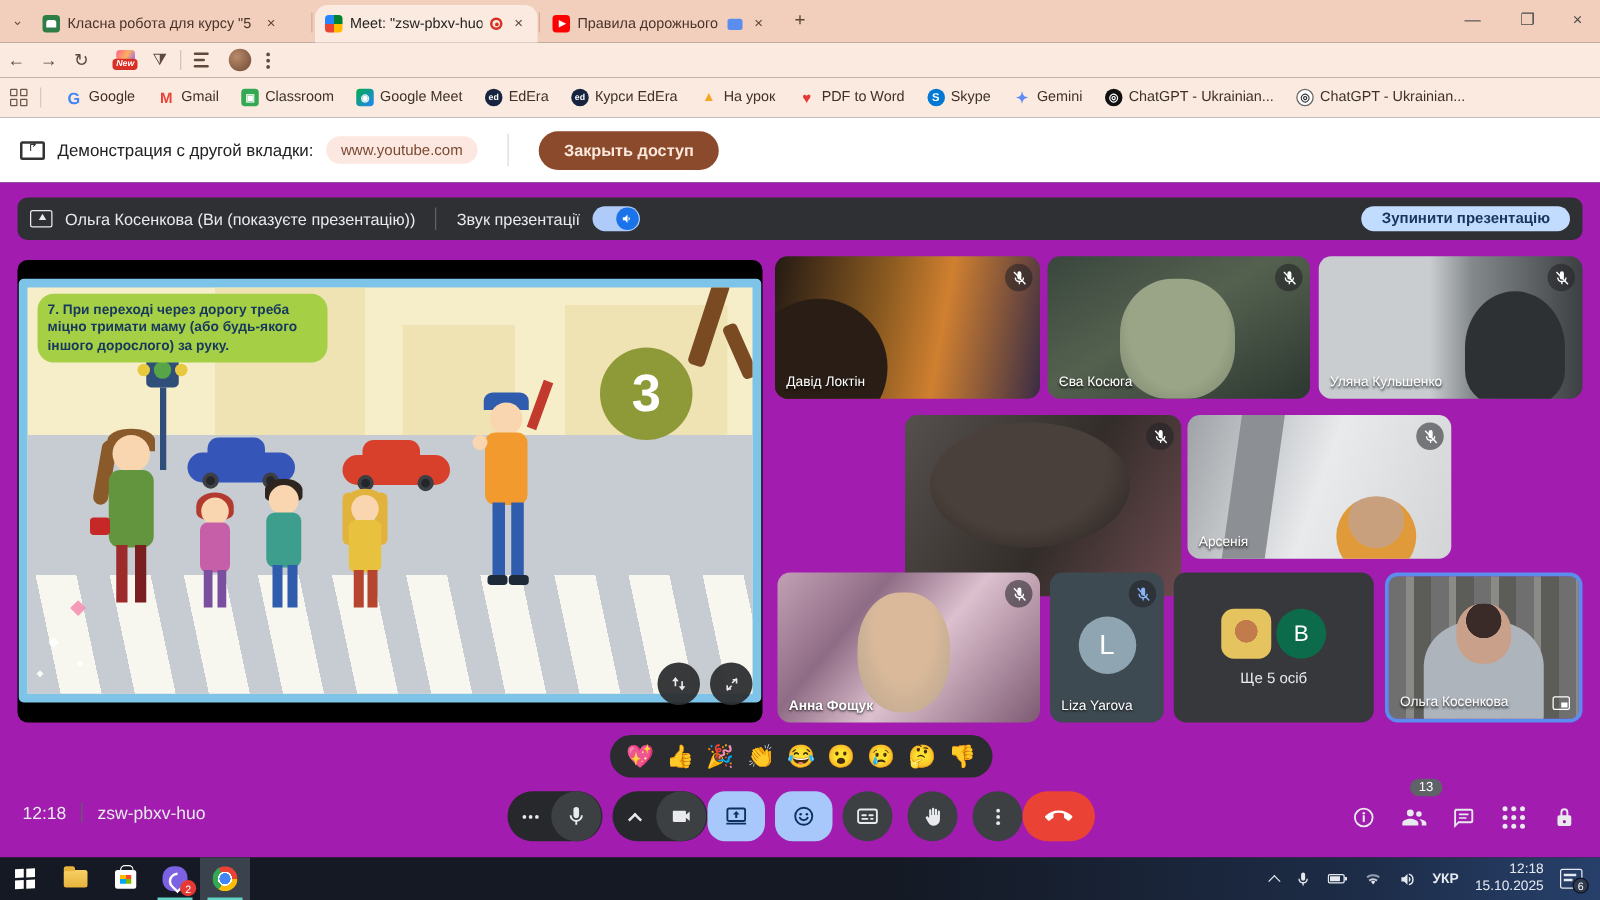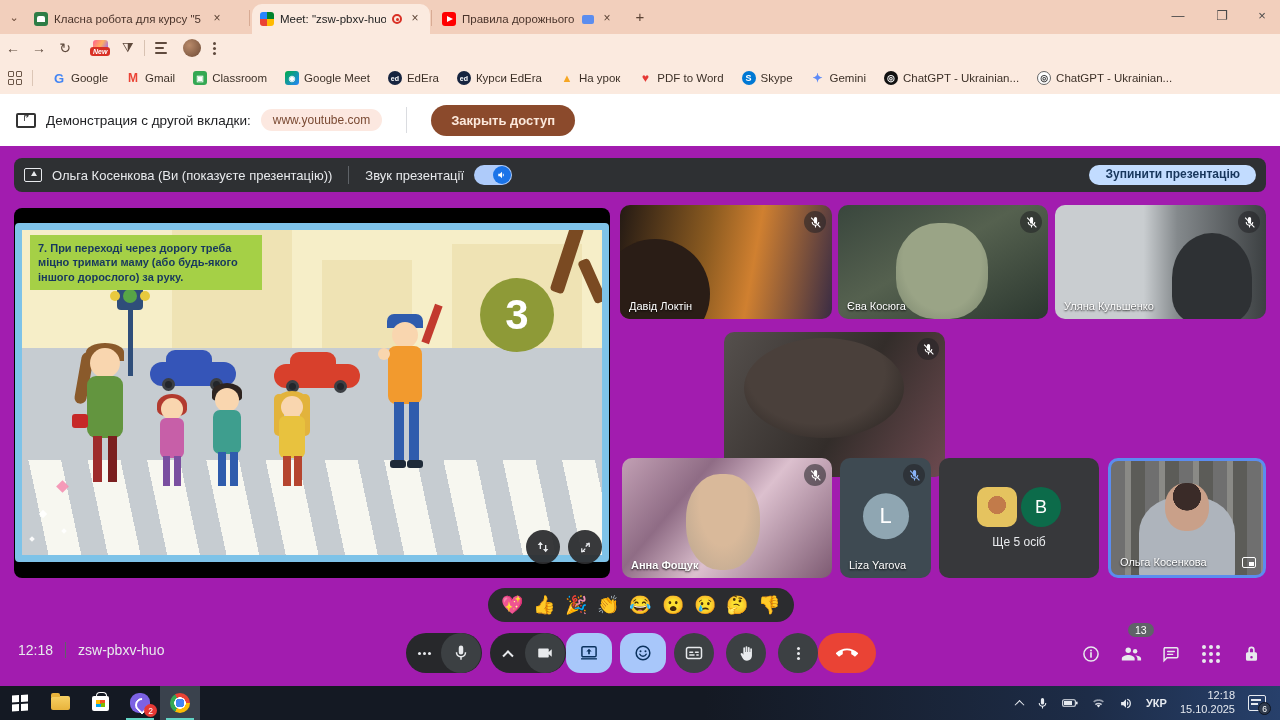--- a/index.html
+++ b/index.html
@@ -81,21 +81,21 @@
   #preshdr .slabel { color:#E8EAED; font-size:13px; }
   .toggle { width:38px; height:20px; background:#AECBFA; border-radius:10px; position:relative; }
   .toggle .knob { position:absolute; right:1px; top:1px; width:18px; height:18px; border-radius:50%; background:#1A73E8; display:flex; align-items:center; justify-content:center; }
   .stopbtn { margin-left:auto; background:#C2DCFF; color:#17365C; font-size:12px; font-weight:bold; text-align:center; line-height:1.15; padding:3px 16px; border-radius:15px; border:none; }
 
   
   #stage { left:14px; top:62px; width:596px; height:370px; background:#000; border-radius:8px; }
   #slide { position:absolute; left:1px; top:15px; width:594px; height:339px; border:7px solid #7EC3E8; border-radius:4px; background:#F6EEC8; overflow:hidden; }
   .bld { position:absolute; background:#EFE3B4; }
   .branch { position:absolute; background:#7A4A22; border-radius:4px; }
-  #slidetext { position:absolute; left:8px; top:5px; width:232px; background:#A5D046; border-radius:0; padding:6px 8px; font-size:11px; font-weight:bold; color:#17375E; line-height:1.3; }
+  #slidetext { position:absolute; left:8px; top:5px; width:232px; background:#A5D046; border-radius:13px; padding:6px 8px; font-size:11px; font-weight:bold; color:#17375E; line-height:1.3; }
   .tl-box { position:absolute; left:95px; top:52px; width:26px; height:28px; background:#2F4E7A; border-radius:4px; }
   .tl-box::after { content:""; position:absolute; left:6px; top:7px; width:14px; height:14px; background:#57A546; border-radius:50%; }
   .tl-side { position:absolute; width:10px; height:10px; background:#E8C93E; border-radius:50%; top:61px; }
   .tl-pole { position:absolute; left:106px; top:80px; width:5px; height:66px; background:#2F4E7A; }
   #numcircle { position:absolute; left:458px; top:48px; width:74px; height:74px; background:#8E9A37; border-radius:50%; color:#fff; font-size:42px; font-weight:bold; display:flex; align-items:center; justify-content:center; }
   .road { position:absolute; left:0; top:118px; width:580px; height:207px; background:#C6CCD1; }
   .cross { position:absolute; left:0; top:230px; width:580px; height:95px; background:repeating-linear-gradient(78deg,#C6CCD1 0 26px,#F7F7F0 26px 58px); }
   .car { position:absolute; }
   .car .body { position:absolute; left:0; top:12px; width:86px; height:24px; border-radius:12px; }
   .car .roof { position:absolute; left:16px; top:0; width:46px; height:18px; border-radius:9px 9px 0 0; }
@@ -443,20 +443,29 @@
     </div>
     <div class="tile t-ksenia" style="left:724px;top:186px;width:221px;height:145px">
       <span class="micoff">
           <svg width="13" height="13" viewBox="0 0 24 24">
             <path fill="#fff" d="M12 14a3 3 0 0 0 3-3V5a3 3 0 0 0-6 0v6a3 3 0 0 0 3 3zm5-3a5 5 0 0 1-10 0H5a7 7 0 0 0 6 6.92V21h2v-3.08A7 7 0 0 0 19 11h-2z"></path>
             <path stroke="#fff" stroke-width="2" d="M4 3l17 18"></path>
           </svg>
         </span>
       <span class="nm">Ксения Коломиец</span>
     </div>
+    <div class="tile t-arseniya" style="left:950px;top:186px;width:211px;height:115px">
+      <span class="micoff">
+          <svg width="13" height="13" viewBox="0 0 24 24">
+            <path fill="#fff" d="M12 14a3 3 0 0 0 3-3V5a3 3 0 0 0-6 0v6a3 3 0 0 0 3 3zm5-3a5 5 0 0 1-10 0H5a7 7 0 0 0 6 6.92V21h2v-3.08A7 7 0 0 0 19 11h-2z"></path>
+            <path stroke="#fff" stroke-width="2" d="M4 3l17 18"></path>
+          </svg>
+        </span>
+      <span class="nm">Арсенія</span>
+    </div>
     <div class="tile t-anna" style="left:622px;top:312px;width:210px;height:120px">
       <span class="micoff">
           <svg width="13" height="13" viewBox="0 0 24 24">
             <path fill="#fff" d="M12 14a3 3 0 0 0 3-3V5a3 3 0 0 0-6 0v6a3 3 0 0 0 3 3zm5-3a5 5 0 0 1-10 0H5a7 7 0 0 0 6 6.92V21h2v-3.08A7 7 0 0 0 19 11h-2z"></path>
             <path stroke="#fff" stroke-width="2" d="M4 3l17 18"></path>
           </svg>
         </span>
       <span class="nm">Анна Фощук</span>
     </div>
     <div class="tile t-liza" style="left:840px;top:312px;width:91px;height:120px">

